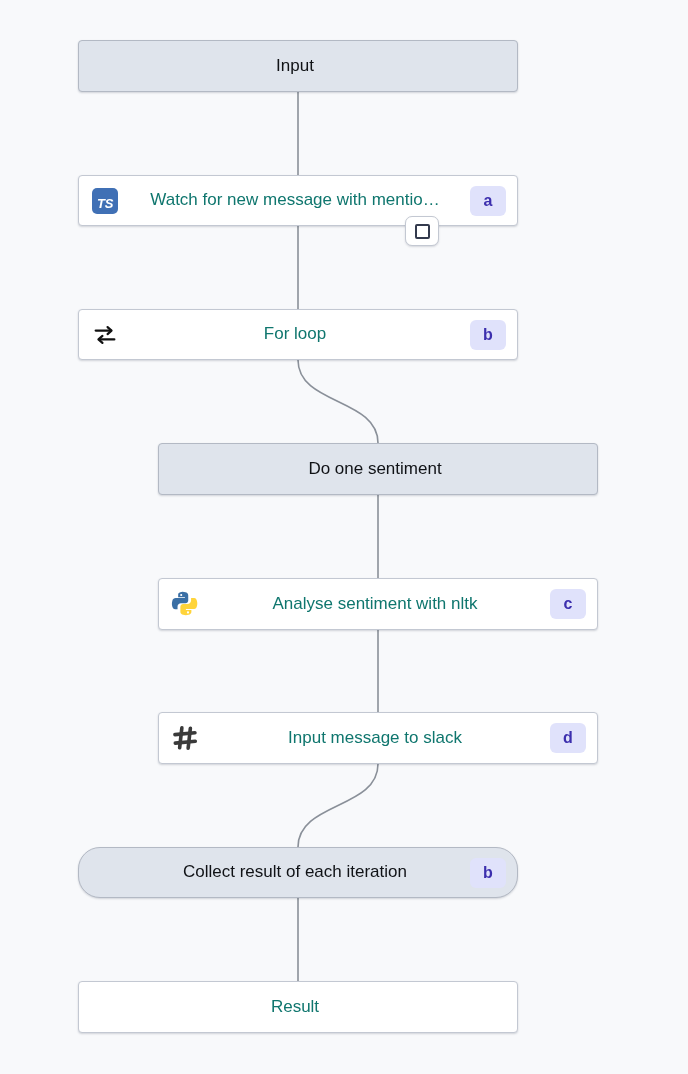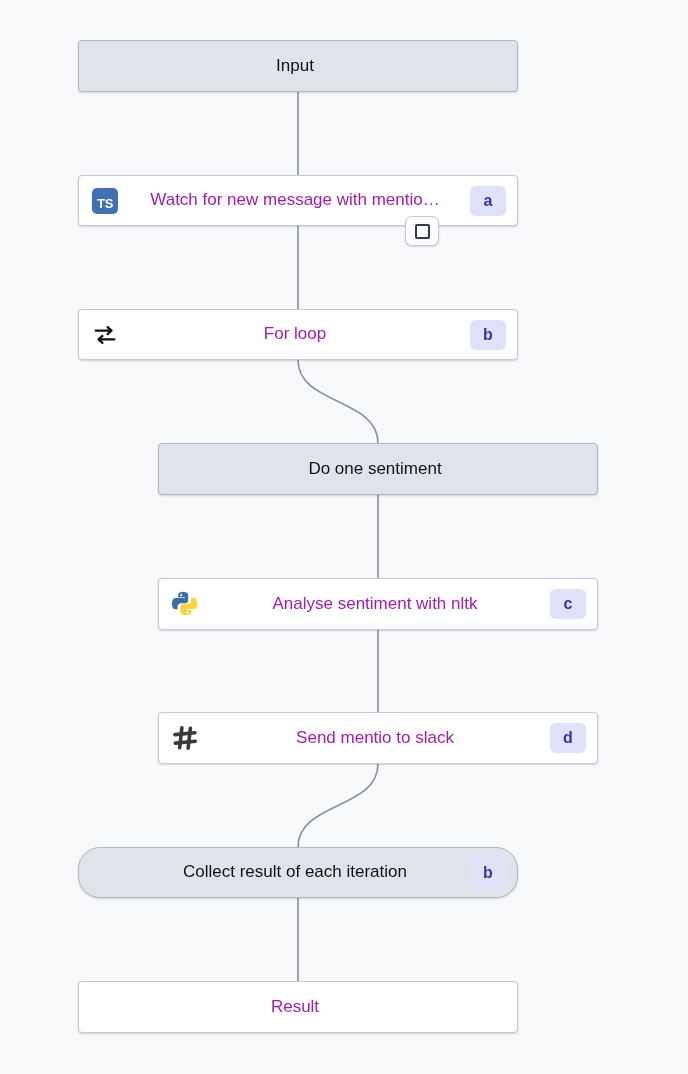--- a/index.html
+++ b/index.html
@@ -42,21 +42,21 @@
     background: #dfe4ec;
   }
   .node.white {
     background: #ffffff;
     border-color: #c3c8d2;
   }
   .node-label {
     flex: 1 1 auto;
     text-align: center;
     font-size: 17px;
-    color: #a21caf;
+    color: #0f766e;
     line-height: 1.2;
     white-space: nowrap;
     overflow: hidden;
     text-overflow: ellipsis;
     padding: 0 4px;
   }
   .node.plain .node-label {
     color: #101216;
   }
 
@@ -97,20 +97,21 @@
     background: #4070b5;
     color: #ffffff;
     font-size: 13px;
     font-weight: bold;
     display: flex;
     align-items: flex-end;
     justify-content: center;
     padding-bottom: 3px;
     box-sizing: border-box;
     letter-spacing: -0.3px;
+    font-style: italic;
   }
   .loop-icon, .py-icon, .hash-icon {
     width: 28px;
     height: 28px;
     display: block;
   }
 
   
   .step-btn {
     position: absolute;
@@ -207,21 +208,21 @@
 
   <div class="node white" style="left:158px; top:712px; width:440px; height:52px;">
     <div class="icon-slot">
       <svg class="hash-icon" viewBox="0 0 24 24" fill="none" stroke="#3a3a3a" stroke-width="3.1" stroke-linecap="round">
         <path d="M9.3 3.3 L7.4 20.4"></path>
         <path d="M16.6 3.6 L14.7 20.7"></path>
         <path d="M3.4 9.1 L20.5 7.5"></path>
         <path d="M3.7 16.4 L20.8 14.8"></path>
       </svg>
     </div>
-    <div class="node-label">Send mentio to slack</div>
+    <div class="node-label">Input message to slack</div>
     <div class="badge-slot">
       <div class="badge">d</div>
     </div>
   </div>
 
   <div class="node plain" style="left:78px; top:847px; width:440px; height:51px;border-radius:22px;">
     <div class="icon-slot"></div>
     <div class="node-label">Collect result of each iteration</div>
     <div class="badge-slot">
       <div class="badge">b</div>

